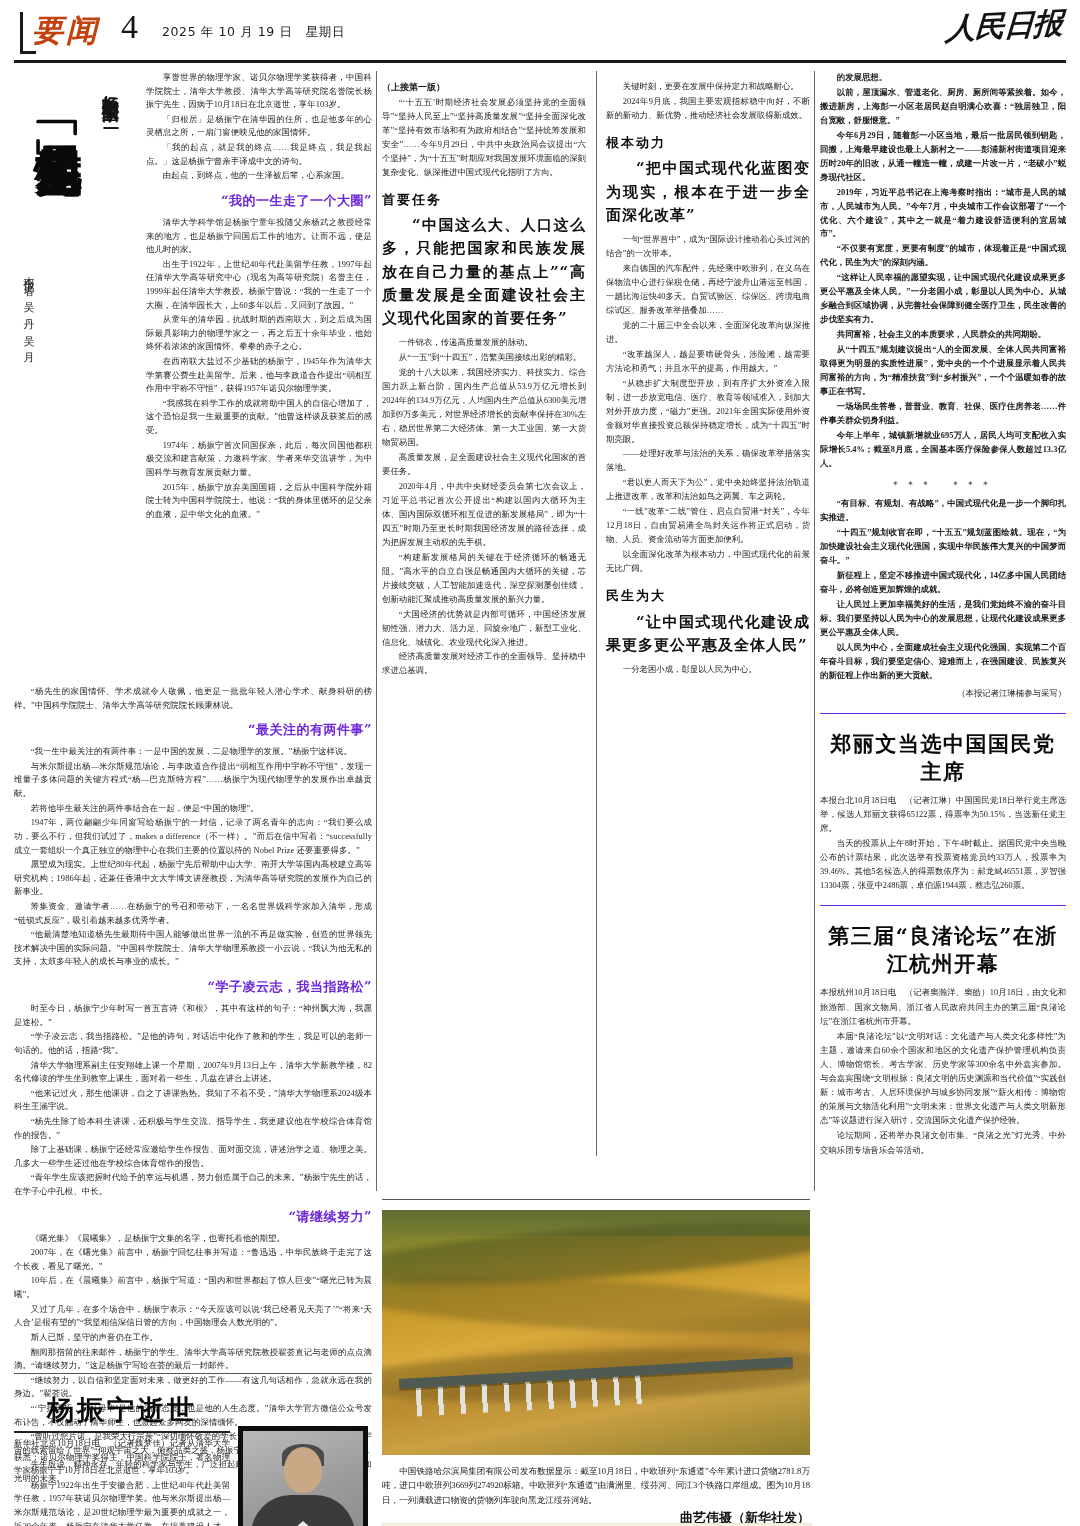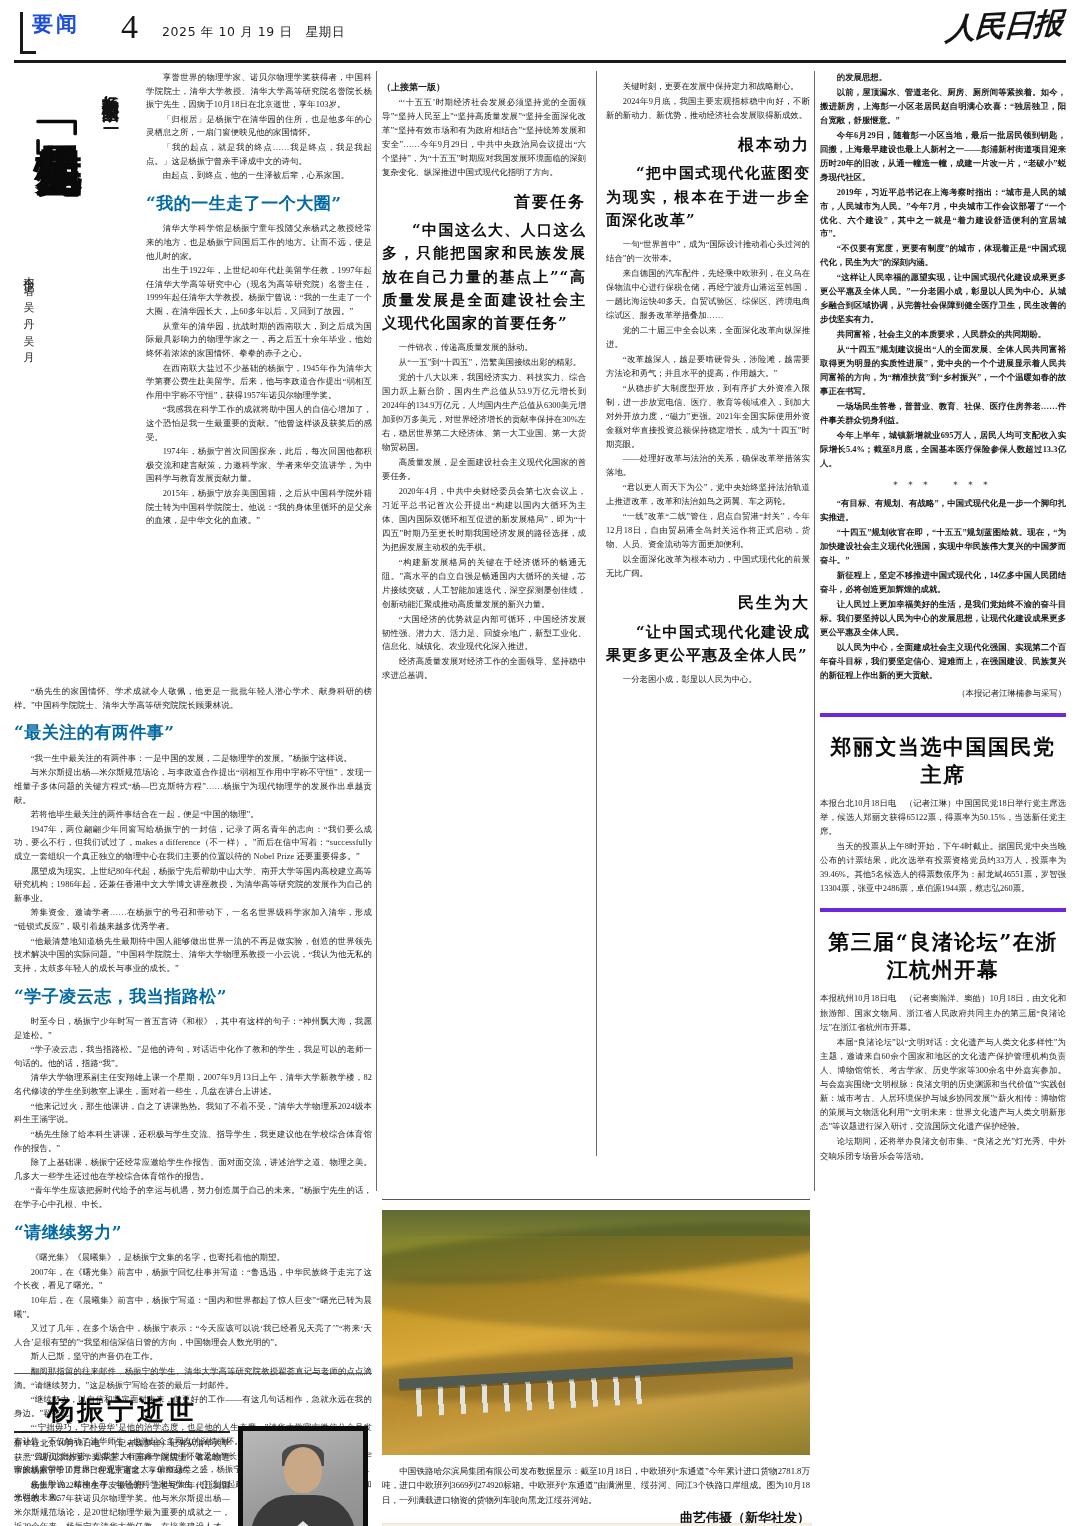--- a/index.html
+++ b/index.html
@@ -25,23 +25,24 @@
     position: absolute; left: 6px; top: 4px;
     width: 3px; height: 42px; background: #1a1a1a;
   }
   .mast-bracket::after{
     content:""; position:absolute; left:0; bottom:0; width: 16px; height:3px; background:#1a1a1a;
   }
   .mast-title {
     position: absolute; left: 18px; top: 2px;
     font-family: "DejaVu Serif", serif;
     font-weight: 700;
-    font-size: 21px;
+    font-size: 31px;
     letter-spacing: 3px;
-    color: #1d4ed8;
+    color: #c2410c;
+    font-style: italic;
   }
   .mast-pageno {
     position: absolute; left: 107px; top: 0px;
     font-family: "Liberation Serif", serif;
     font-size: 34px; font-weight: 400; color: #151515;
   }
   .mast-date {
     position: absolute; left: 148px; top: 16px;
     font-size: 12.5px; letter-spacing: .6px; color: #1d1d1d;
     font-family: "DejaVu Sans", sans-serif;
@@ -112,27 +113,27 @@
   .ftext p { margin: 0 0 1px 0; text-indent: 2em; }
 
   .col1-body {
     position: absolute; left: 132px; top: 0; width: 226px;
   }
   .col1-wide {
     position: absolute; left: 0; top: 614px; width: 358px;
   }
 
   .sub-h {
-    text-align: left;
-    font-family: "DejaVu Serif", serif;
-    font-weight: 700;
-    font-size: 17px;
+    text-align: right;
+    font-family: "DejaVu Serif", serif;
+    font-weight: 700;
+    font-size: 13px;
     letter-spacing: .5px;
     margin: 7px 0 5px 0;
-    color: #0369a1;
+    color: #6d28d9;
   }
 
   
   .obit {
     position: absolute; left: 0; top: 1302px; width: 358px;
     border-top: 1px solid #555;
     padding-top: 10px;
   }
   .obit-title {
     text-align: center;
@@ -188,24 +189,24 @@
   }
   .cc-cols {
     column-count: 2; column-gap: 20px; column-rule: none;
     width: 428px;
   }
   .ctext { font-size: 8.4px; line-height: 1.66; text-align: justify; color:#1b1b1b; }
   .ctext p { margin: 0 0 1px 0; text-indent: 2em; }
   .jump-note { text-indent: 0 !important; font-weight: 700; font-size: 9px; }
 
   .c-sub-h {
-    text-align: right;
+    text-align: left;
     font-family: Liberation Sans, sans-serif;
     font-weight: 700;
-    font-size: 16px;
+    font-size: 13px;
     letter-spacing: 2px;
     margin: 9px 0 4px 0;
     color: #0c0c0c;
     break-inside: avoid;
   }
   .c-quote {
     font-family: "DejaVu Serif", serif;
     font-weight: 700;
     font-size: 15px;
     line-height: 1.55;
@@ -277,21 +278,21 @@
     position: absolute; left: 806px; top: 0; width: 246px;
   }
   .rtext { font-size: 8.4px; line-height: 1.66; text-align: justify; color:#1b1b1b; }
   .rtext p { margin: 0 0 1px 0; text-indent: 2em; font-weight: bold; }
   .stars {
     text-align: center; letter-spacing: 5px; font-size: 10px; color:#333;
     margin: 6px 0 4px 0;
   }
   .credit-right { text-align: right; font-size: 8.4px; margin-top: 4px; }
 
-  .news-item { margin-top: 12px; border-top: 4px solid #6d28d9; padding-top: 10px; }
+  .news-item { margin-top: 12px; border-top: 1px solid #6d28d9; padding-top: 10px; }
   .news-title {
     text-align: center;
     font-family: "DejaVu Serif", serif;
     font-weight: 700;
     font-size: 21px;
     letter-spacing: 1.5px;
     color: #0a0a0a;
     margin: 6px 0 8px 0;
   }
   .news-body { font-size: 8.4px; line-height: 1.68; text-align: justify; color:#1b1b1b; }

